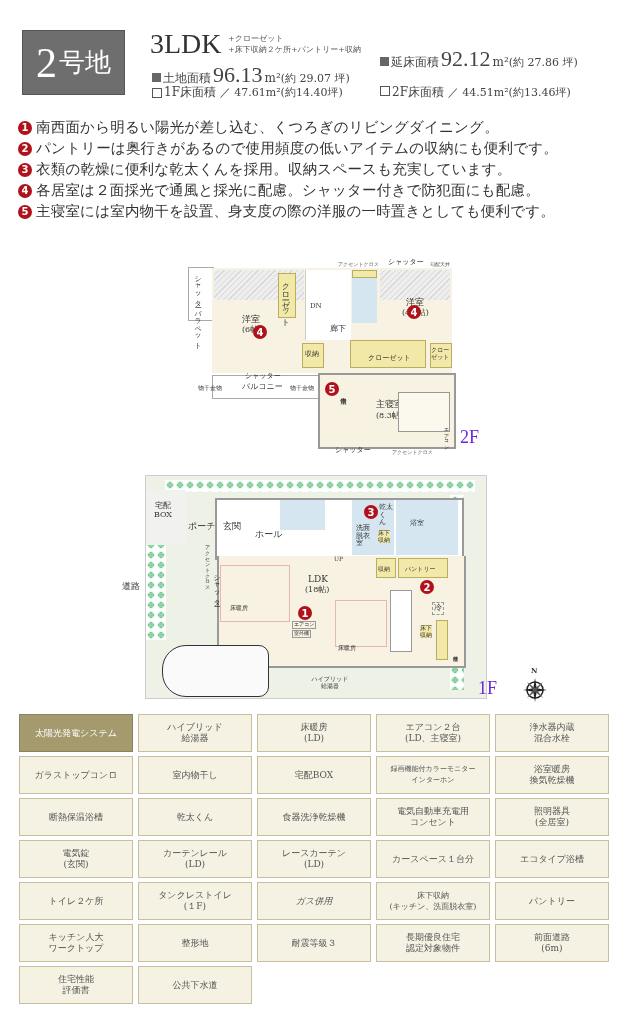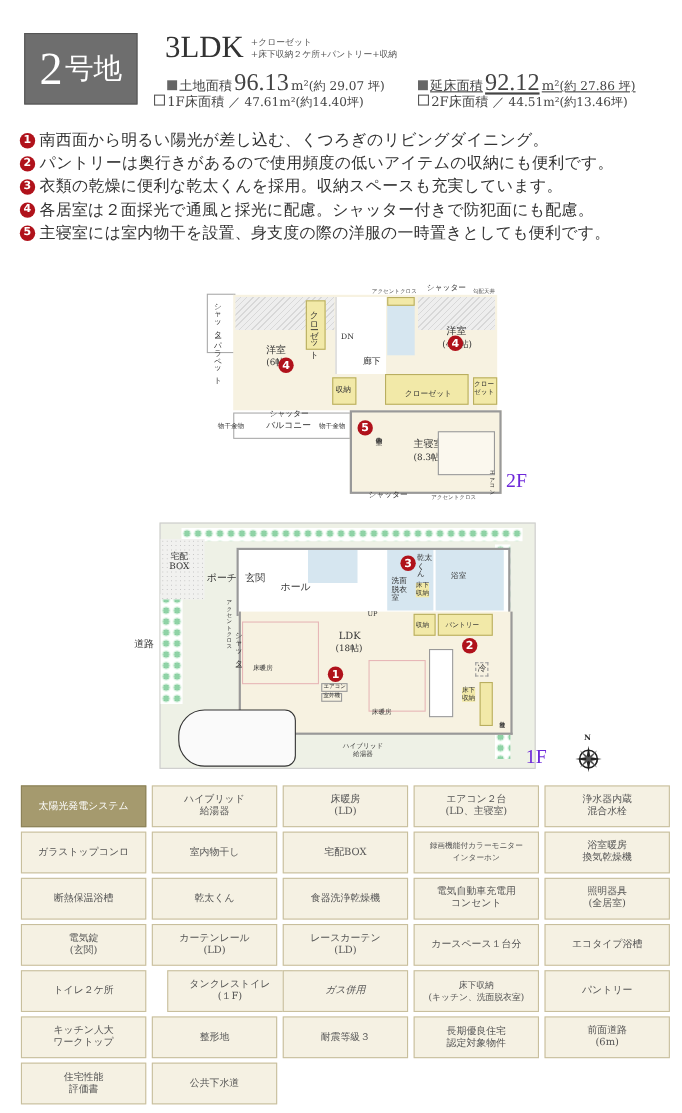--- a/index.html
+++ b/index.html
@@ -65,28 +65,28 @@
   <div>+床下収納２ケ所+パントリー+収納</div>
 </div>
 
 <div class="abs area-row" style="left:152px; top:62px;">
   <span class="sq-filled"></span>
   <span>土地面積</span>
   <span class="big-num">96.13</span>
   <span>m²</span>
   <span class="small-note">(約 29.07 坪)</span>
 </div>
-<div class="abs area-row" style="left:380px; top:62px;text-decoration:underline;">
+<div class="abs area-row" style="left:380px; top:46px;">
   <span class="sq-filled"></span>
   <span>延床面積</span>
   <span class="big-num">92.12</span>
   <span>m²</span>
   <span class="small-note">(約 27.86 坪)</span>
 </div>
-<div class="abs area-row" style="left:140px; top:84px;">
+<div class="abs area-row" style="left:152px; top:84px;align-items:center;">
   <span class="sq-empty"></span>
   <span>1F床面積</span>&nbsp;
   <span class="small-note">／ 47.61m²(約14.40坪)</span>
 </div>
 <div class="abs area-row" style="left:380px; top:84px;">
   <span class="sq-empty"></span>
   <span>2F床面積</span>&nbsp;
   <span class="small-note">／ 44.51m²(約13.46坪)</span>
 </div>
 
@@ -261,21 +261,21 @@
   <div class="cell" style="left:0px;   top:126px;">電気錠
 (玄関)</div>
   <div class="cell" style="left:119px; top:126px;">カーテンレール
 (LD)</div>
   <div class="cell" style="left:238px; top:126px;">レースカーテン
 (LD)</div>
   <div class="cell" style="left:357px; top:126px;">カースペース１台分</div>
   <div class="cell" style="left:476px; top:126px;">エコタイプ浴槽</div>
 
   <div class="cell" style="left:0px;   top:168px;">トイレ２ケ所</div>
-  <div class="cell" style="left:119px; top:168px;margin-left:14px;">タンクレストイレ
+  <div class="cell" style="left:119px; top:168px;">タンクレストイレ
 (１F)</div>
   <div class="cell" style="left:238px; top:168px;font-style:italic;">ガス併用</div>
   <div class="cell" style="left:357px; top:168px; font-size:8px;">床下収納
 (キッチン、洗面脱衣室)</div>
   <div class="cell" style="left:476px; top:168px;">パントリー</div>
 
   <div class="cell" style="left:0px;   top:210px;">キッチン人大
 ワークトップ</div>
   <div class="cell" style="left:119px; top:210px;">整形地</div>
   <div class="cell" style="left:238px; top:210px;">耐震等級３</div>

